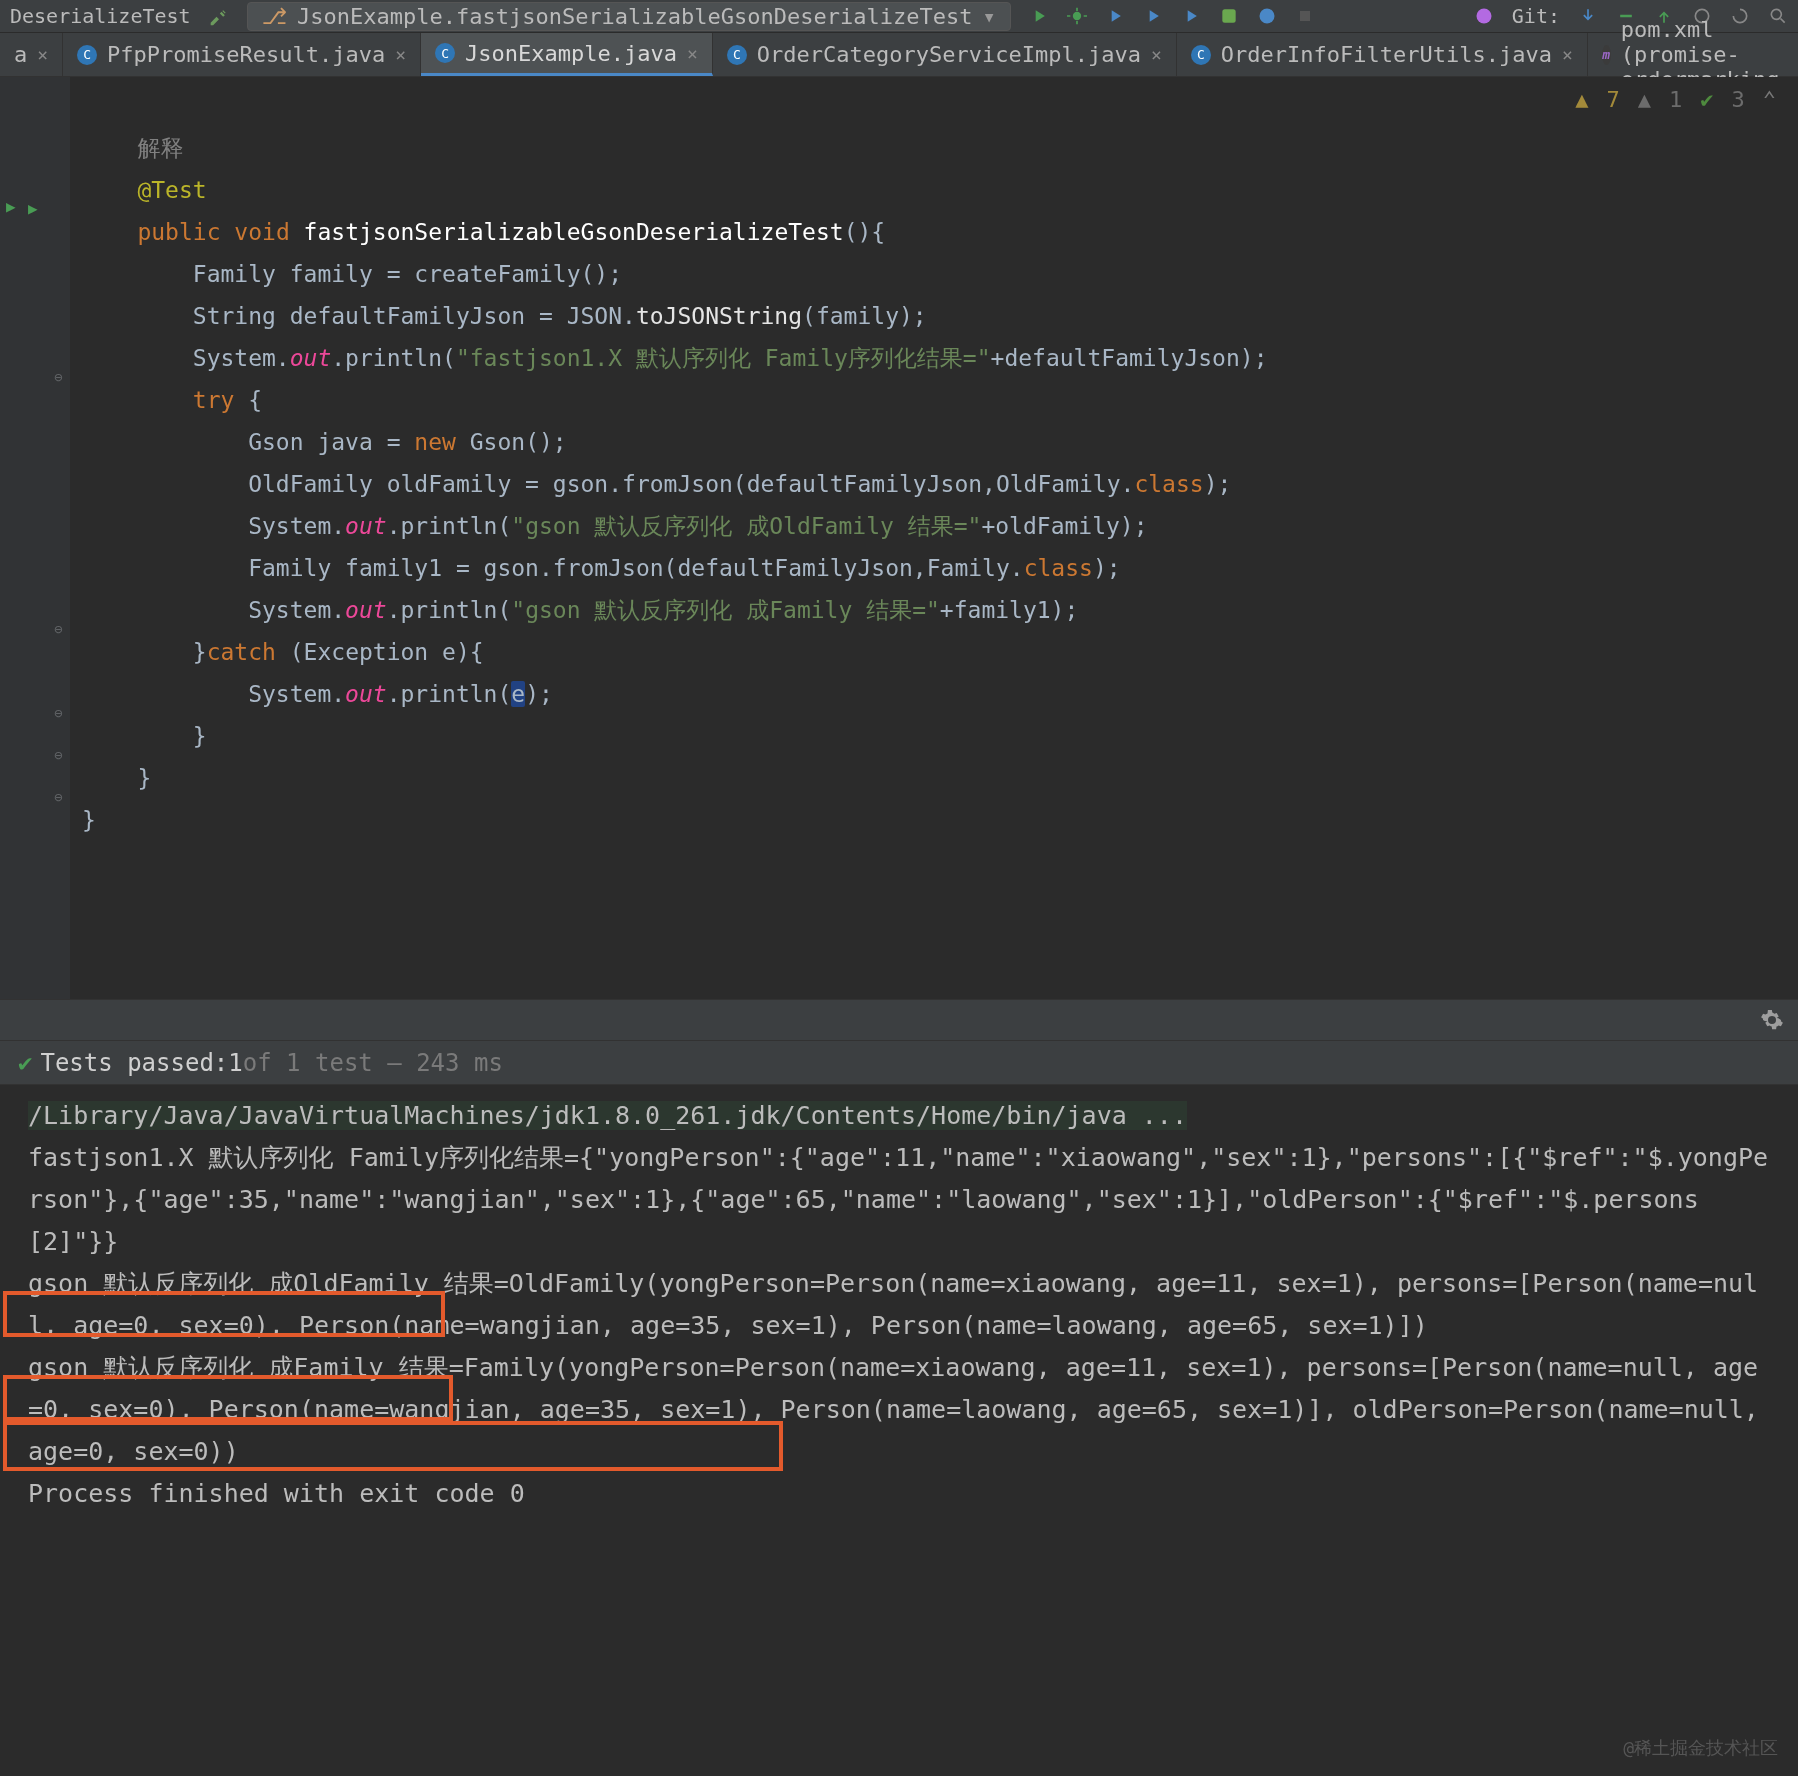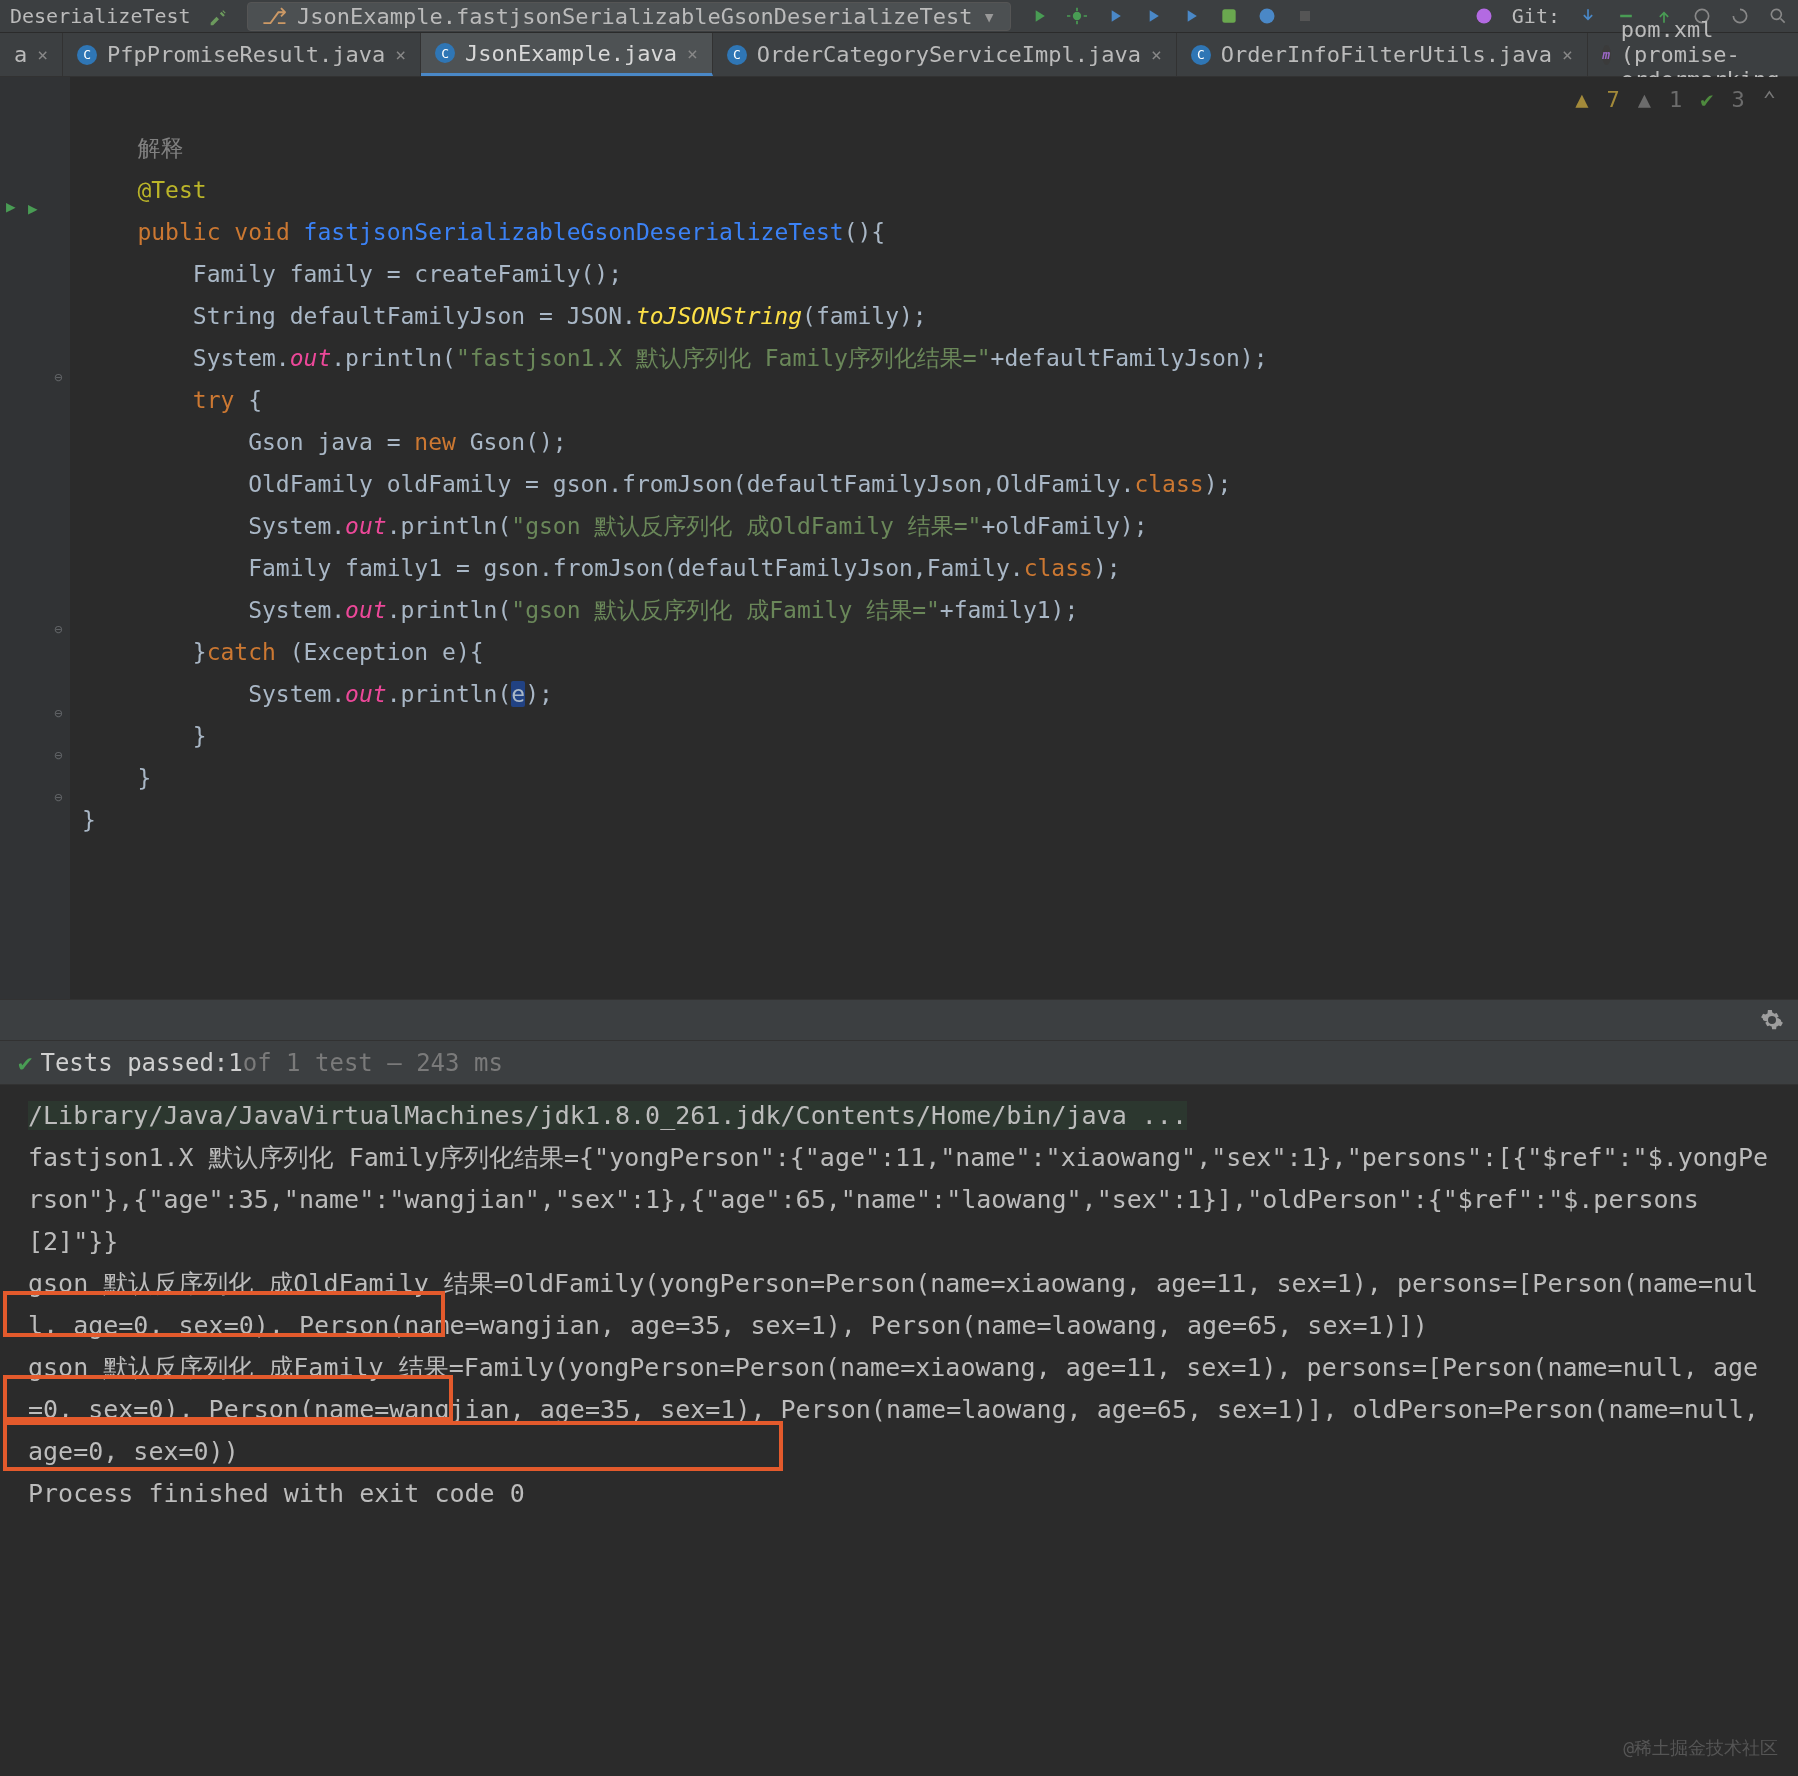--- a/index.html
+++ b/index.html
@@ -105,23 +105,23 @@
     color:#888;
   }
   .status-row .warn{color:#a38a3a;}
   .status-row .typo{color:#6c6c6c;}
   .status-row .ok{color:#4e8a3e;}
   
   .kw{color:#cc7832;}
   .ann{color:#bbb529;}
   .str{color:#6a8759;}
   .fld{color:#ec4899;font-style:italic;}
-  .mth-static{color:#fde047;font-style:italic;}
+  .mth-static{color:#e5e5e5;}
   .cls{color:#a9b7c6;margin-top:24px;}
-  .id{color:#3b82f6;}
+  .id{color:#ffffff;}
   .pun{color:#a9b7c6;}
   .cmt{color:#808080;}
   .caret-bg{background:#214283;border-radius:2px;}
 
   .gutter .run-icon{
     color:#499c54; font-size:16px;display:block;
     position:absolute;left:6px;
   }
   .gutter .fold{
     color:#606366;font-size:14px;position:absolute;left:54px;

